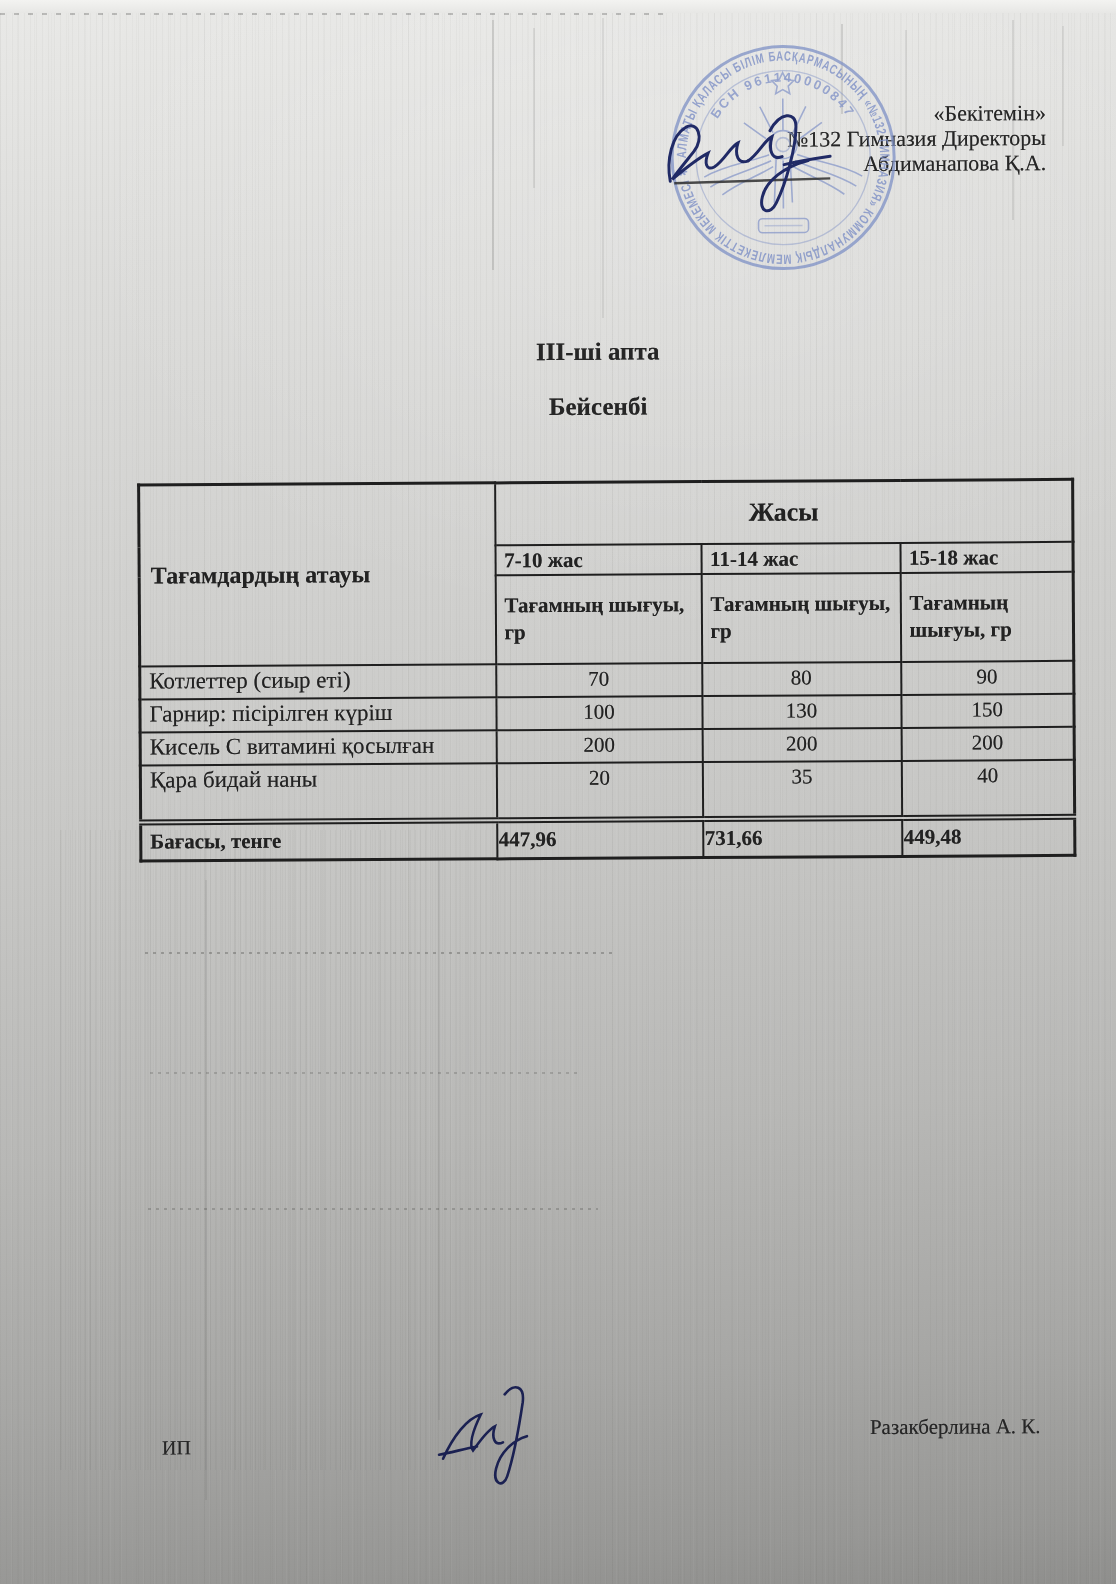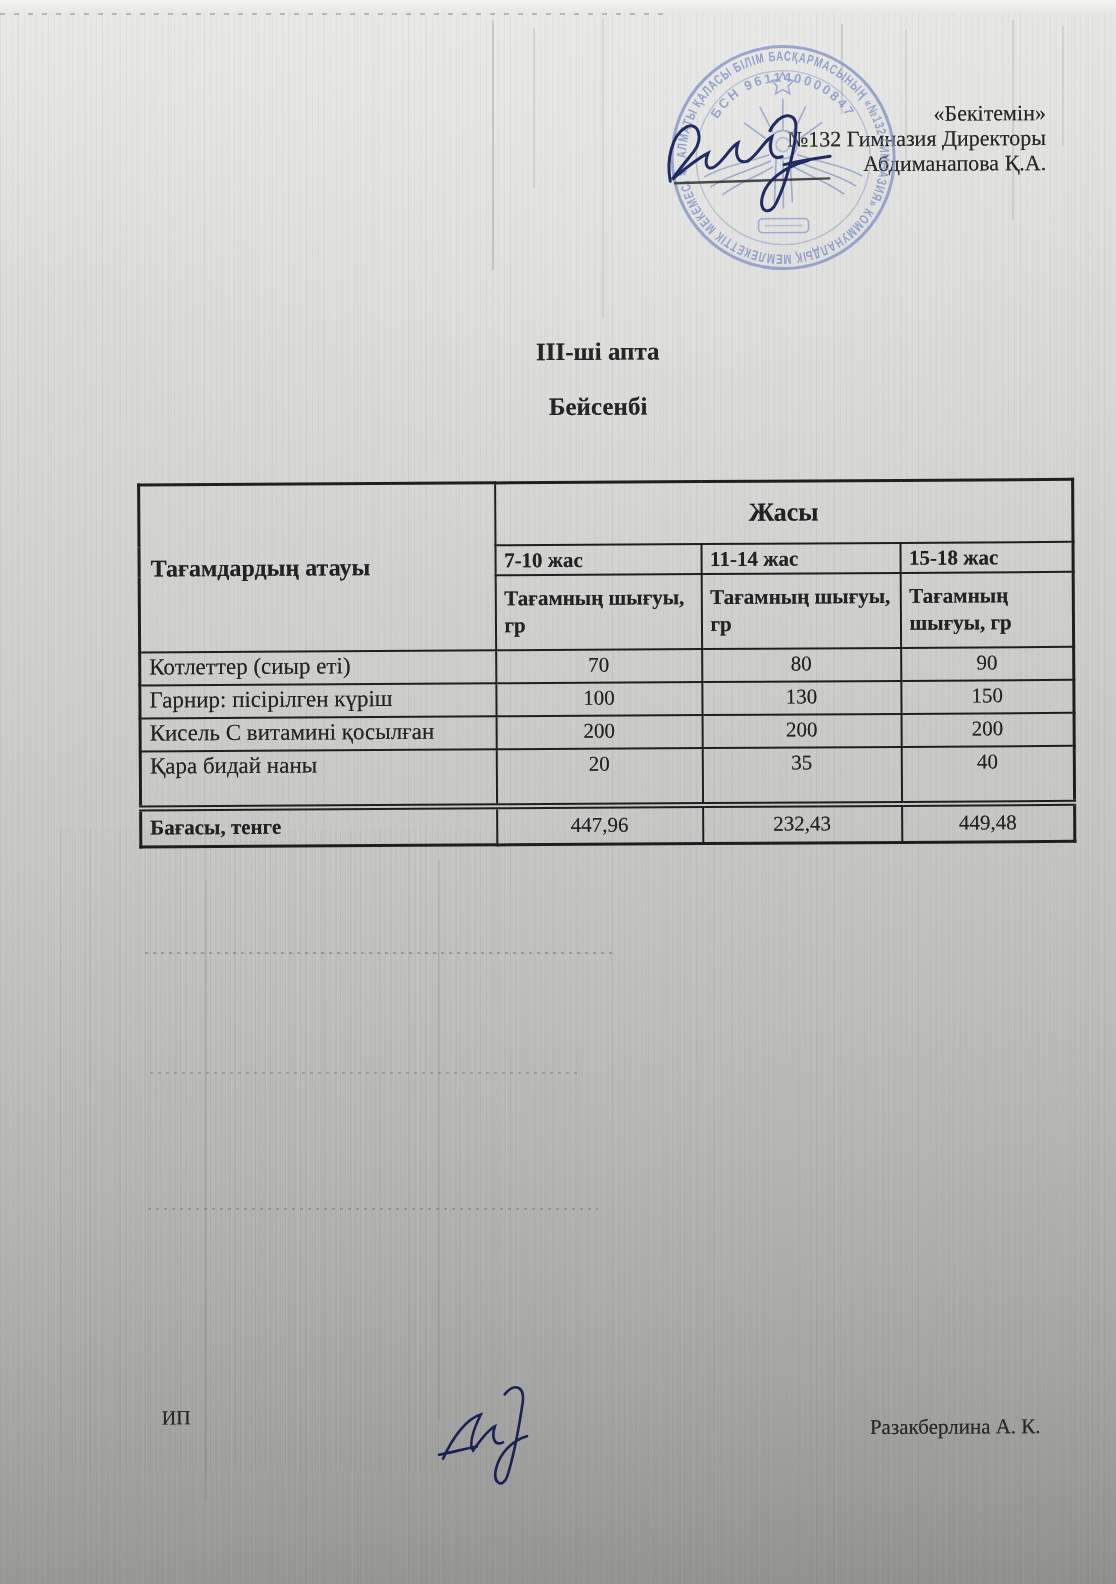--- a/index.html
+++ b/index.html
@@ -45,32 +45,32 @@
   #week-title{top:338px;}
   #day-title{top:393px;}
 
   table.menu{position:absolute;left:139px;top:481px;width:934px;border-collapse:collapse;
     table-layout:fixed;color:#222;}
   table.menu td{border:2px solid #1f1f1f;overflow:hidden;}
   table.menu{border:3px solid #1f1f1f;}
   td.c-name{font-weight:700;font-size:24px;padding-left:10px;vertical-align:middle;}
   td.c-group{font-weight:700;font-size:26px;text-align:center;vertical-align:middle;height:58px;}
   td.c-age{font-weight:700;font-size:21px;padding:1px 8px;height:26px;vertical-align:middle;}
-  td.c-portion{font-weight:700;font-size:21px;padding:9px 8px;line-height:1.3;height:50px;vertical-align:top;}
+  td.c-portion{font-weight:700;font-size:21px;padding:16px 8px;line-height:1.3;height:50px;vertical-align:top;}
   td.c-dish{font-size:23px;padding:1px 8px;vertical-align:top;height:29px;}
   td.c-val{font-size:21px;text-align:center;vertical-align:top;padding-top:2px;}
   tr.tall td{height:50px;}
   tr.price td{border-top:6px double #1f1f1f;height:30px;vertical-align:middle;}
   td.f-label{font-weight:700;font-size:21px;padding:2px 8px;}
-  td.f-val{font-weight:400;font-size:21px;text-align:center;}
+  td.f-val{font-weight:700;font-size:21px;text-align:left;}
 
   .stamp-wrap{position:absolute;left:656px;top:28px;width:262px;height:262px;opacity:.88;}
   .sig-top{position:absolute;left:648px;top:96px;width:240px;height:140px;}
   .sig-bottom{position:absolute;left:425px;top:1376px;width:130px;height:115px;}
-  .ip-label{position:absolute;left:158px;top:1404px;font-size:20px;}
+  .ip-label{position:absolute;left:158px;top:1434px;font-size:20px;}
   .resp-name{position:absolute;left:866px;top:1417px;font-size:21px;}
 </style>
 </head>
 <body>
 
 <div id="paper">
   <div class="streaks"></div>
   <div class="top-edge"></div>
   <div class="top-edge-line"></div>
 
@@ -185,21 +185,21 @@
         </tr>
         <tr class="tall">
           <td class="c-dish">Қара бидай наны</td>
           <td class="c-val">20</td>
           <td class="c-val">35</td>
           <td class="c-val">40</td>
         </tr>
         <tr class="price">
           <td class="f-label">Бағасы, тенге</td>
           <td class="f-val">447,96</td>
-          <td class="f-val">232,43</td>
+          <td class="f-val">731,66</td>
           <td class="f-val">449,48</td>
         </tr>
       </tbody>
     </table>
 
     <div class="ip-label doc-text">ИП</div>
 
     <div class="sig-bottom">
       <svg width="130" height="115" viewBox="0 0 130 115">
         <g stroke="#1b2152" stroke-width="2.6" fill="none" stroke-linecap="round">

